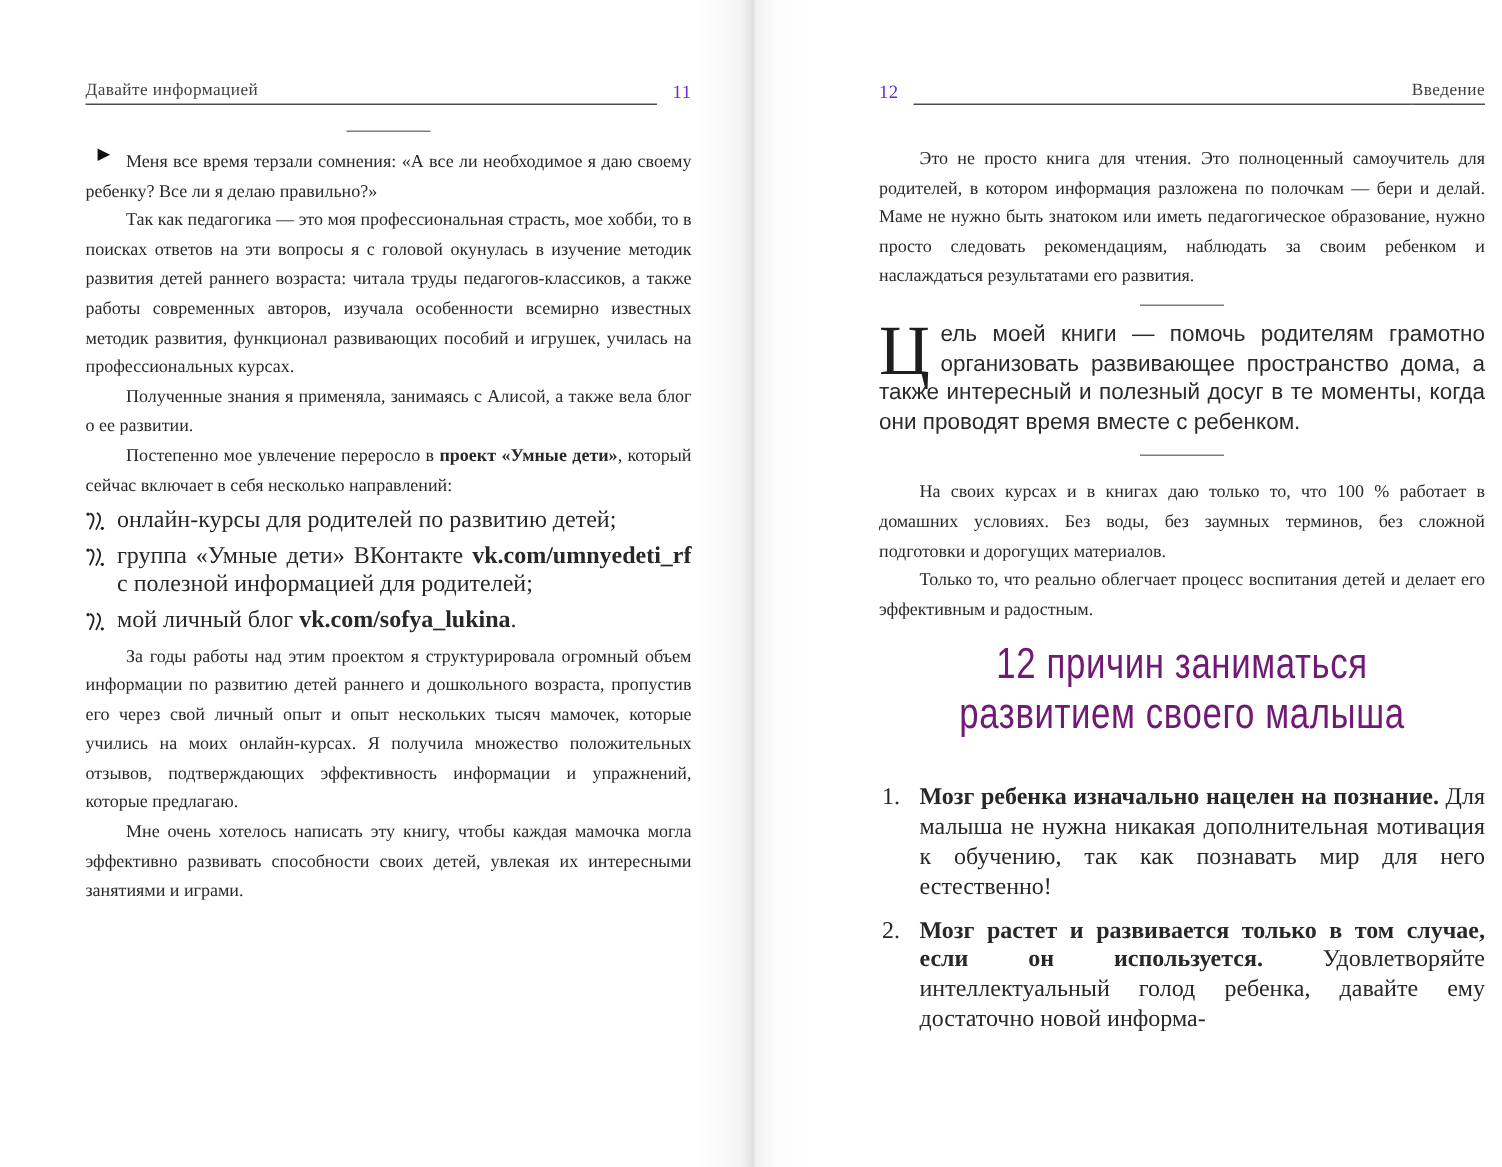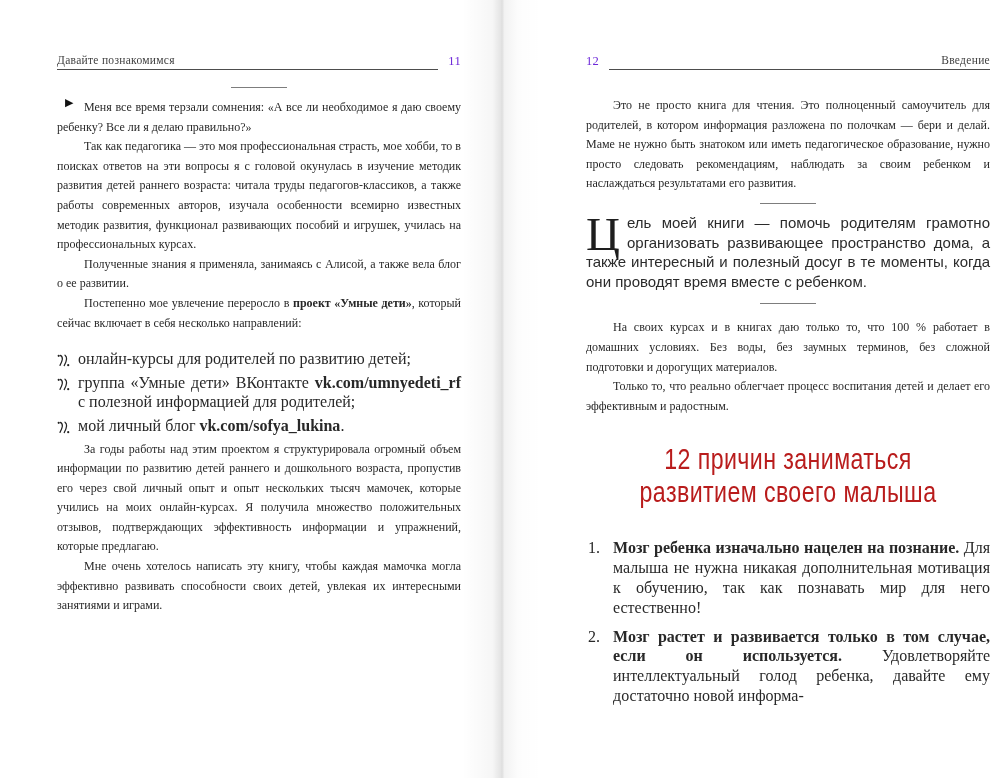--- a/index.html
+++ b/index.html
@@ -46,21 +46,21 @@
   }
   .divider{width:56px;border:0;border-top:1px solid #7d7d7d;margin:12px auto 10px auto;}
   .divider-r{margin:9px auto 9px auto;}
 
   p.body-par{
     margin:0;text-align:justify;text-align-last:left;
     font-size:12px;line-height:19.6px;text-indent:27px;
   }
   b{font-weight:700;}
 
-  ul.orn-list{list-style:none;margin:16px 0 0 0;padding:0;}
+  ul.orn-list{list-style:none;margin:4px 0 0 0;padding:0;}
   ul.orn-list li{
     position:relative;padding-left:21px;margin:4px 0;
     text-align:justify;text-align-last:left;
     font-size:16px;line-height:19.6px;
   }
   .orn-icon{position:absolute;left:0;top:3px;width:13px;height:13px;}
 
   .goal-par{
     margin:8px 0 0 0;
     font-family:"Liberation Sans","DejaVu Sans",sans-serif;
@@ -68,21 +68,21 @@
     text-align:justify;text-align-last:left;
   }
   .drop-cap{
     float:left;
     font-family:"Liberation Serif","DejaVu Serif",serif;
     font-size:47px;line-height:36px;
     padding:3px 7px 0 0;color:#1e1e1e;
   }
 
   .section-heading{
-    margin:27px 0 0 0;text-align:center;color:#b91c1c;
+    margin:11px 0 0 0;text-align:center;color:#701a75;
     font-family:"Liberation Sans","DejaVu Sans",sans-serif;
     font-weight:400;
   }
   .section-heading .sh-line{
     display:block;font-size:29px;line-height:33px;letter-spacing:.5px;
     transform:scaleX(.8);transform-origin:center;white-space:nowrap;
   }
 
   ol.reasons{list-style:none;margin:29px 0 0 0;padding:0;counter-reset:none;}
   ol.reasons li{
@@ -92,21 +92,21 @@
   }
   ol.reasons .num{position:absolute;left:2px;top:0;}
 </style>
 </head>
 <body>
 
 <div class="gutter"></div>
 
 <div class="page page-left">
   <div class="running-head">
-    <span class="rh-title">Давайте познакомимся</span>
+    <span class="rh-title">Давайте информацией</span>
     <span class="rh-fill"></span>
     <span class="rh-num">11</span>
   </div>
 
   <div class="question">
     <span class="q-marker">▶</span>
   </div>
 
   <hr class="divider">
 

